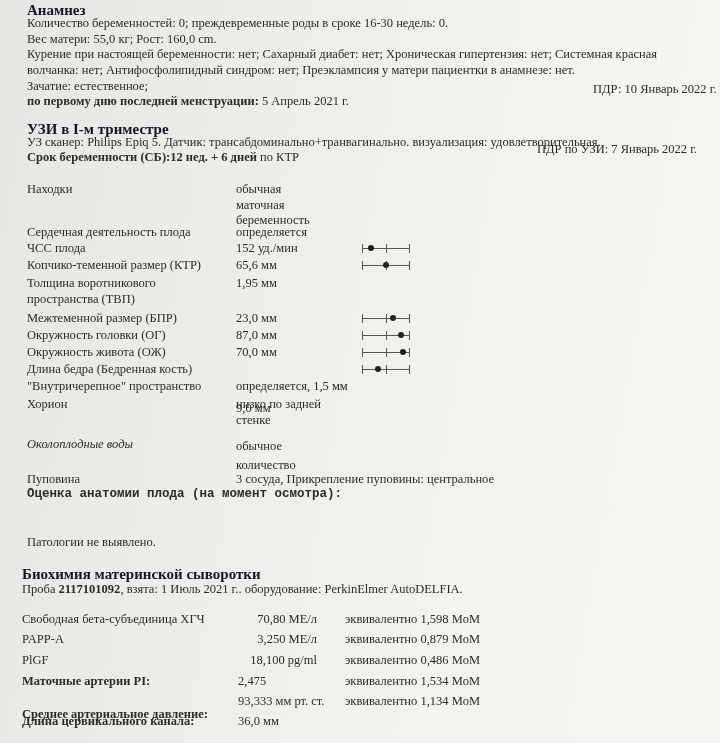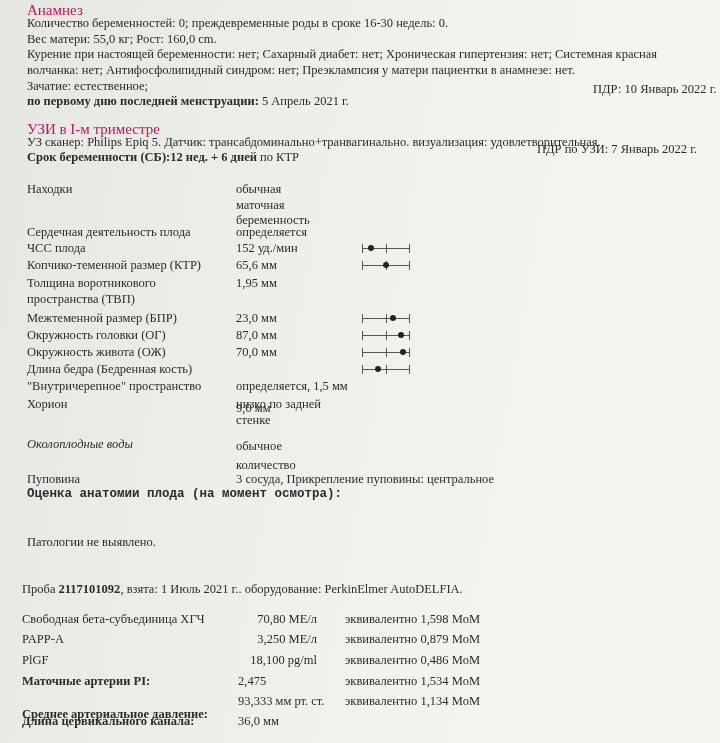--- a/index.html
+++ b/index.html
@@ -5,21 +5,21 @@
   html, body { margin: 0; padding: 0; }
   body {
     width: 720px; height: 743px; overflow: hidden;
     background: linear-gradient(100deg, #e6e6e2 0%, #efefeb 45%, #f3f3ef 70%, #f6f5f1 100%);
     font-family: "Liberation Serif", "DejaVu Serif", serif;
     color: #2b2b2b;
     position: relative;
   }
   .page { position: absolute; left: 0; top: 0; width: 720px; height: 743px; }
   .abs { position: absolute; white-space: nowrap; }
-  .h1 { font-weight: normal; font-size: 15px; color: #be185d; }
+  .h1 { font-weight: bold; font-size: 15px; color: #0f172a; }
   .t { font-size: 12.5px; line-height: 15px; }
   .b { font-weight: bold; }
   .lbl { font-size: 12.5px; }
   .val { font-size: 12.5px; }
   .bar { position: absolute; height: 9px; }
   .bar .line { position: absolute; left: 0; right: 0; top: 4px; height: 1px; background: #555; }
   .bar .tick { position: absolute; top: 0; width: 1px; height: 9px; background: #555; }
   .bar .dot { position: absolute; top: 1px; width: 6px; height: 6px; border-radius: 50%; background: #222; margin-left: -3px; }
 </style>
 </head>
@@ -119,20 +119,21 @@
       <div class="abs lbl" style="left: 27px; top: 437px; white-space: pre-line; line-height: 15.5px; font-style: italic;">Околоплодные воды</div>
       <div class="abs val" style="left: 236px; top: 437px; white-space: pre-line; line-height: 19px;">обычное
 количество</div>
       <div class="abs lbl" style="left: 27px; top: 472px; white-space: pre-line; line-height: 15.5px;">Пуповина</div>
       <div class="abs val" style="left: 236px; top: 472px; white-space: pre-line; line-height: 15.5px;">3 сосуда, Прикрепление пуповины: центральное</div>
     </div>
 
   <div class="abs t b" style="left:27px;top:487px;font-family:Liberation Mono, monospace;">Оценка анатомии плода (на момент осмотра):</div>
   <div class="abs t" style="left:27px;top:535px;">Патологии не выявлено.</div>
 
+  <div class="abs h1" style="left:22px;top:566px;">Биохимия материнской сыворотки</div>
   <div class="abs t" style="left:22px;top:582px;">
     <span>Проба</span>
     <span class="b">2117101092</span><span>, взята: 1 Июль 2021 г..  оборудование: PerkinElmer AutoDELFIA.</span>
   </div>
 
   <div id="biochem">
       <div class="abs lbl" style="left: 22px; top: 612px;">Свободная бета-субъединица ХГЧ</div>
       <div class="abs val" style="left: 242px; top: 612px; width: 75px; text-align: right;">70,80 МЕ/л</div>
       <div class="abs val" style="left: 345px; top: 612px;">эквивалентно 1,598 MoM</div>
       <div class="abs lbl" style="left: 22px; top: 632px;">PAPP-A</div>

